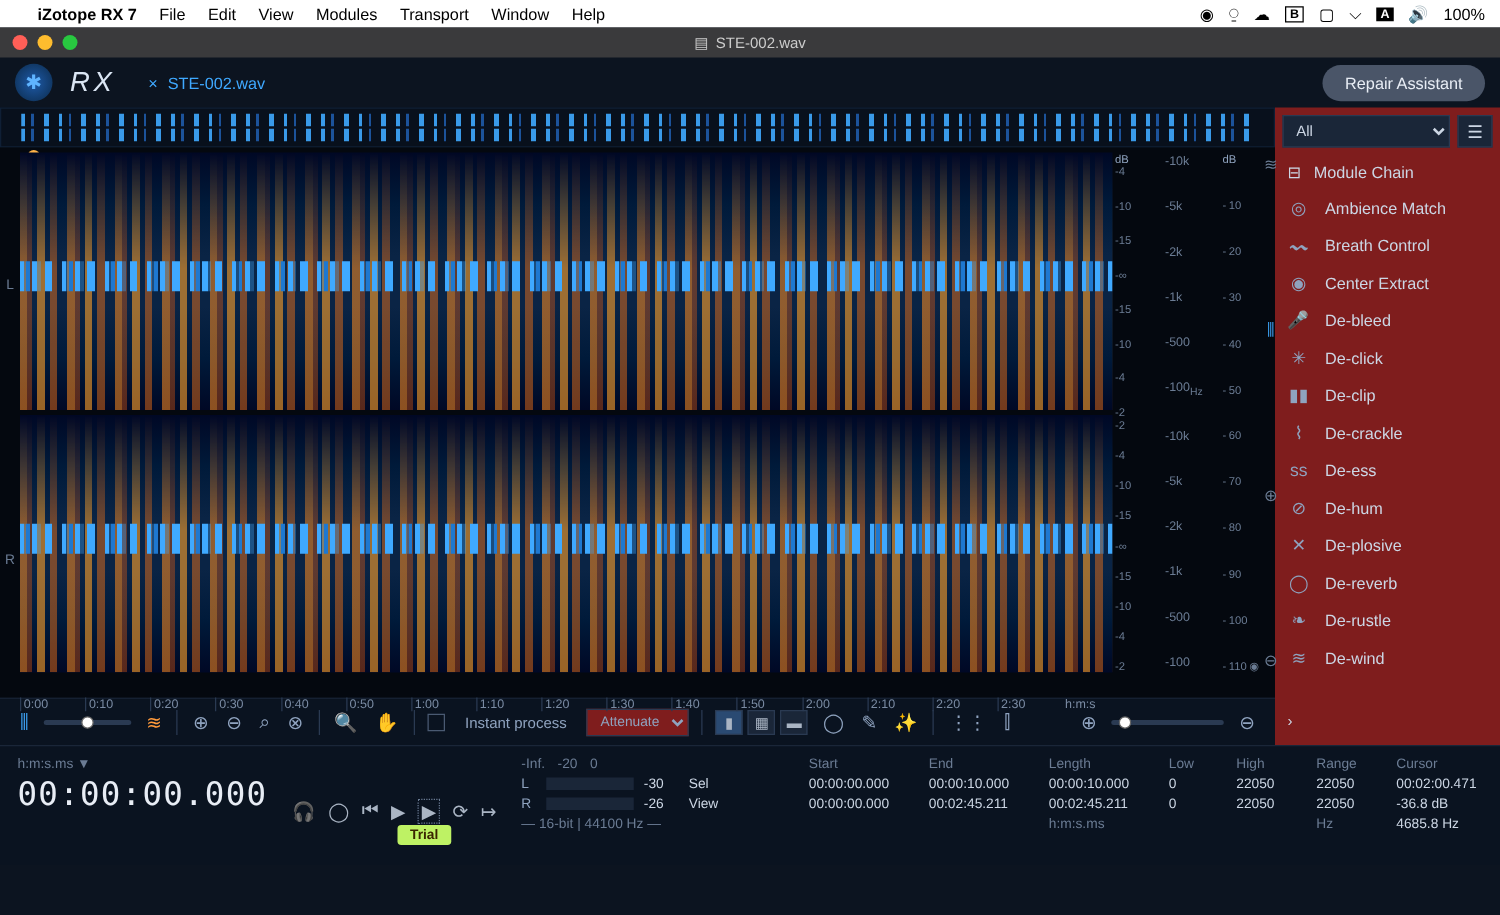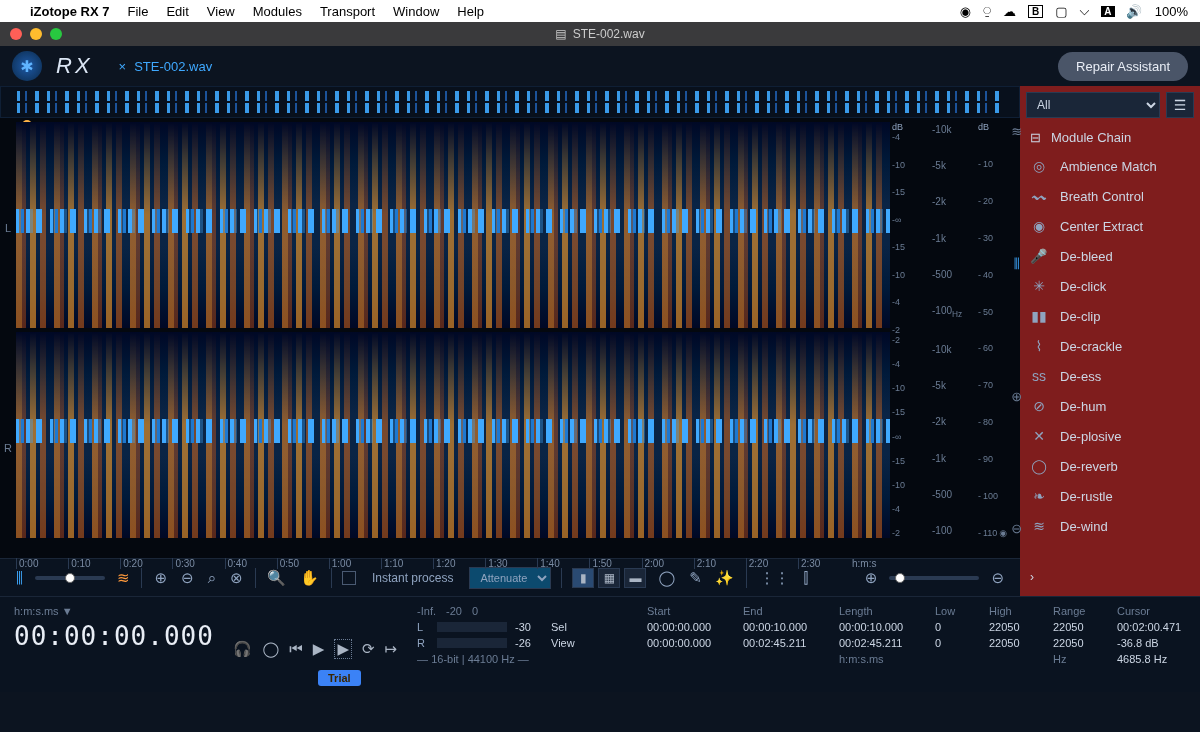--- a/index.html
+++ b/index.html
@@ -92,21 +92,21 @@
 
 
 .toolbar { grid-column:1/2; grid-row:4/5; display:flex; align-items:center; gap:10px; padding:0 14px; background:#0a1320; border-top:1px solid #1a2638;}
 .tb-icon { color:#8fa3bf; font-size:15px; cursor:pointer; padding:2px;}
 .tb-icon.active{ color:#ff9a3c;}
 .tb-sep { width:1px; height:20px; background:#2a3a52;}
 .tb-slider { width:70px; height:4px; background:#2a3a52; border-radius:2px; position:relative;}
 .tb-slider .knob{position:absolute; width:10px; height:10px; background:#fff; border:1px solid #666; border-radius:50%; top:-3px; left:30px;}
 .instant-row { display:flex; align-items:center; gap:16px; font-size:12px; color:#8fa3bf;}
 .instant-row .chk{width:14px;height:14px;border:1px solid #4a5a72;}
-.instant-row select{background:#0c4a6e;border:1px solid #2a3a52;color:#8fa3bf;padding:3px 6px;font-size:11px;}
+.instant-row select{background:#7f1d1d;border:1px solid #2a3a52;color:#8fa3bf;padding:3px 6px;font-size:11px;}
 .sel-modes { display:flex; gap:4px;}
 .sel-modes .m{width:22px;height:20px;background:#1a2638;border:1px solid #2a3a52;display:flex;align-items:center;justify-content:center;cursor:pointer;}
 .sel-modes .m.active{background:#2a4a72;}
 
 
 .transport { grid-column:1/3; grid-row:5/6; background:#0a1320; border-top:1px solid #1a2638; display:flex; padding:8px 14px; gap:20px; font-size:11px; position:relative;}
 .tp-time-block{display:flex;flex-direction:column;gap:4px;}
 .tp-label{color:#6b7c94;}
 .tp-big{font-size:26px;color:#e8edf5;font-family:ui-monospace,Menlo,monospace;letter-spacing:1px;}
 .tp-controls{display:flex;align-items:center;gap:10px;font-size:15px;color:#aab5c4; margin-top:8px;}
@@ -115,21 +115,21 @@
 .tp-meters .hdr{display:flex;gap:10px;color:#6b7c94;}
 .tp-meters .row{display:flex;align-items:center;gap:8px;}
 .tp-meters .lbl{width:12px;color:#8fa3bf;}
 .tp-meters .bar{width:70px;height:10px;background:#1a2638;}
 .tp-meters .val{color:#ccd6e4;}
 .tp-info{display:flex;flex-direction:column;gap:4px;}
 .tp-info .row{display:flex;gap:14px;}
 .tp-info .col{display:flex;flex-direction:column;gap:4px;min-width:82px;}
 .tp-info .hdr{color:#6b7c94;}
 .tp-info .val{color:#ccd6e4;}
-.trial-badge{position:absolute; left:318px; bottom:6px; background:#3b82f6;color:#3a2500;padding:2px 10px;border-radius:3px;font-weight:600;font-size:11px;}
+.trial-badge{position:absolute; left:318px; bottom:16px; background:#bef264;color:#3a2500;padding:2px 10px;border-radius:3px;font-weight:600;font-size:11px;}
 .format-info{color:#6b7c94;}
 </style>
 </head>
 <body>
 
 <div class="mac-menubar">
   <div class="left">
     <span class="apple"></span>
     <span class="app">iZotope RX 7</span>
     <span>File</span>

